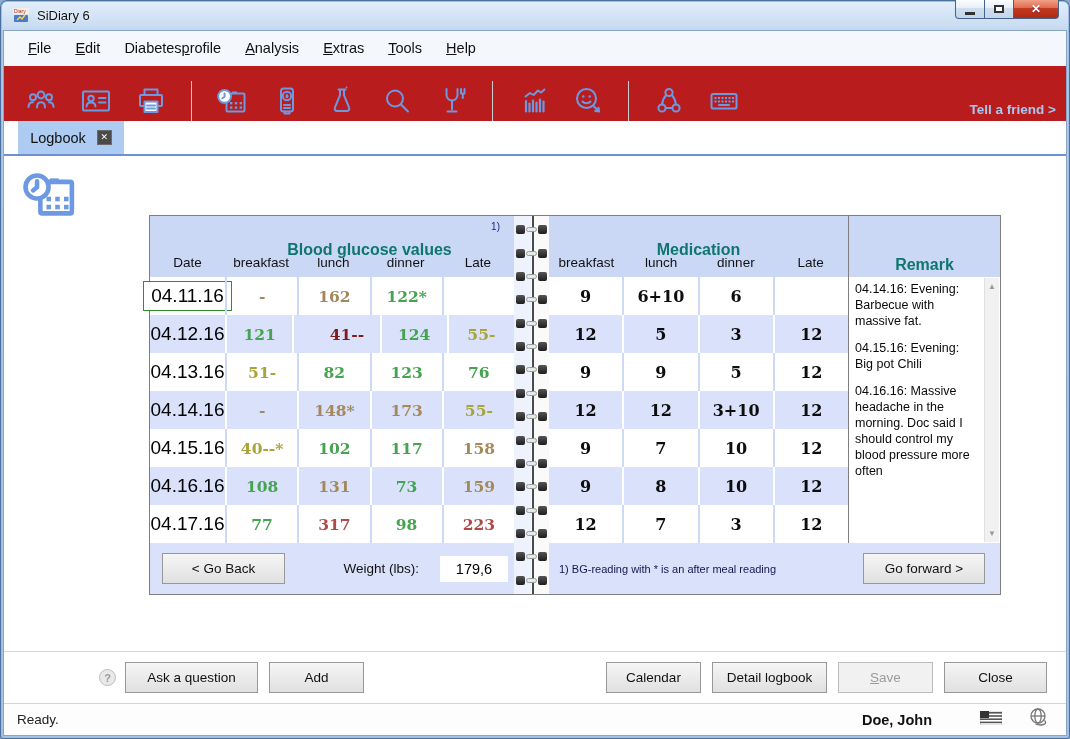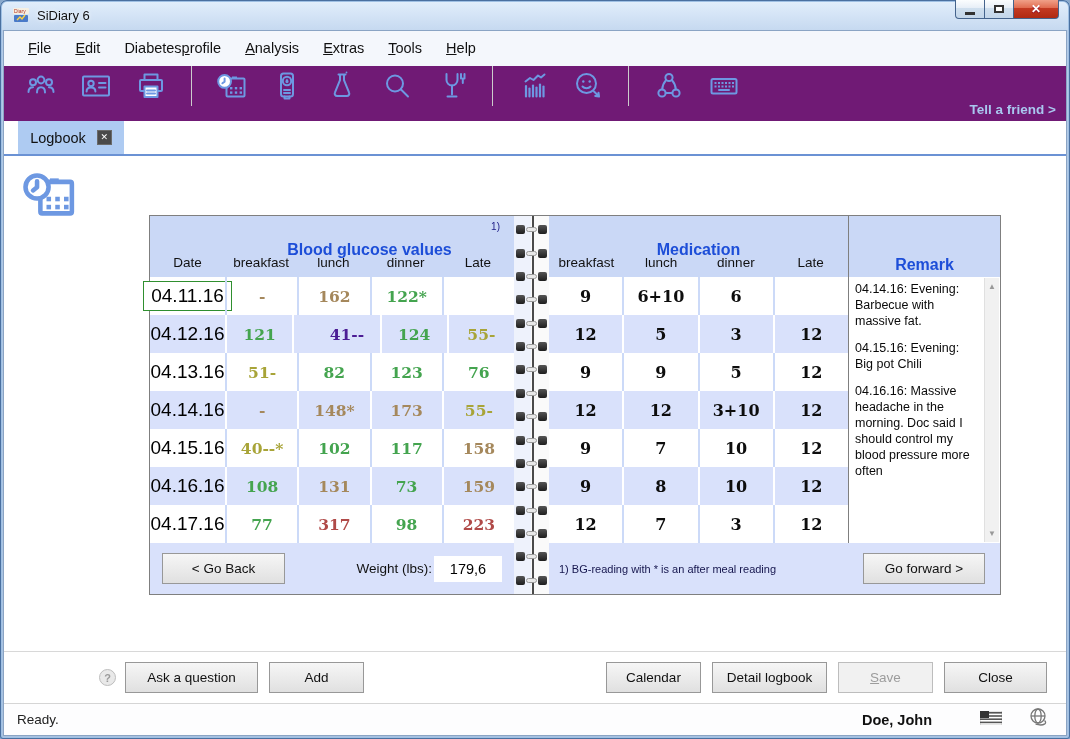--- a/index.html
+++ b/index.html
@@ -26,21 +26,21 @@
   .glyph-max{ width:10px; height:8px; border:2px solid #333; background:#fff; }
 
   .appbody{ height:706px; background:#fff; border:1px solid #8aa4c4; display:flex; flex-direction:column; }
 
   
   .menubar{ height:35px; background:#f4f7fc; display:flex; align-items:center; padding-left:12px; border-bottom:1px solid #f4f7fc;}
   .menuitem{ font-size:14.5px; color:#111; padding:6px 12px; cursor:default; }
   .menuitem u{ text-decoration:underline; }
 
   
-  .toolbar{ height:55px; background:#701a75; position:relative; display:flex; align-items:flex-start; padding-left:20px; }
+  .toolbar{ height:55px; background:#b91c1c; position:relative; display:flex; align-items:flex-end; padding-left:20px; }
   .tools{ display:flex; align-items:center; gap:21px; }
   .tool{ width:34px; height:34px; display:flex; align-items:center; justify-content:center; cursor:pointer; }
   .tool svg{ width:32px; height:32px; stroke:#6d98e2; fill:none; stroke-width:2; stroke-linecap:round; stroke-linejoin:round; }
   .tsep{ width:1px; height:40px; background:#ccc; margin:0 2px; }
   .tellafriend{ position:absolute; right:10px; bottom:4px; color:#a9c7ef; font-weight:bold; font-size:13.5px; cursor:pointer; }
 
   
   .tabbar{ height:35px; background:#fff; border-bottom:2px solid #6b92d4; display:flex; align-items:stretch; padding-left:14px; }
   .tab{ width:106px; background:#aecbf2; display:flex; align-items:center; justify-content:center; gap:11px; cursor:pointer; }
   .tab-label{ font-size:14.5px; color:#111; }
@@ -57,42 +57,42 @@
   .colL{ width:364px; display:flex; flex-direction:column; }
   .spiralcol{ width:35px; position:relative; background:linear-gradient(90deg,#eef2fc 0 50%, #fafafa 50% 100%); display:flex; flex-direction:column; justify-content:space-around; align-items:center; padding:2px 0;}
   .spiralcol::before{ content:""; position:absolute; left:50%; top:0; bottom:0; width:2px; background:#4a4a4a; }
   .ring{ width:31px; height:9px; display:flex; align-items:center; position:relative; }
   .ring .b{ width:9px; height:9px; background:linear-gradient(#555,#1d1d1d); border-radius:2px; }
   .ring .w{ flex:1; height:5px; background:#e8e8e8; border:1px solid #9a9a9a; border-radius:3px; margin:0 1px; }
   .colR{ flex:1; display:flex; flex-direction:column; }
 
   .headL{ height:61px; background:#cad8f6; display:flex; flex-direction:column; }
   .titleRowL{ height:31px; position:relative; display:flex; align-items:center; justify-content:center; padding-left:75px;}
-  .secTitle{ font-size:16px; font-weight:bold; color:#1d4ed8;margin-top:36px; }
+  .secTitle{ font-size:16px; font-weight:bold; color:#0f766e;margin-top:36px; }
   .supnote{ position:absolute; right:14px; top:5px; font-size:10px; color:#22228a; }
   .labelRow{ height:30px; display:flex; align-items:center; }
   .labelRow .lc{ text-align:center; font-size:13.5px; color:#111; }
   .w-date{ width:75px; } .w-val{ flex:1; }
 
   .rowsL{ height:266px; display:flex; flex-direction:column; }
   .row{ height:38px; display:flex; align-items:stretch; background:#fff; }
   .row.striped{ background:#d9e1fb; }
   .cell{ display:flex; align-items:center; justify-content:center; }
   .row .cell + .cell{ border-left:2px solid #ccdaf8; }
   .row.striped .cell + .cell{ border-left-color:#fff; }
   .datecell{ width:75px; font-size:19px; color:#000; }
   .datebox{ border:1px solid transparent; padding:3px 7px; }
   .datecell.selected .datebox{ border-color:#2f8f2f; background:#fff; }
   .cell.val{ flex:1; font-family:"DejaVu Serif", serif; font-weight:bold; font-size:15.5px; }
   .cell.medval{ flex:1; font-family:"DejaVu Serif", serif; font-weight:bold; font-size:16px; color:#0d0d0d; }
 
   .footL{ height:53px; background:#d9e1fb; display:flex; align-items:center; }
   .btn{ border:1px solid #989898; background:linear-gradient(#f6f6f6,#e9e9e9 60%,#e0e0e0); font-size:13.5px; color:#111; cursor:pointer; font-family:"Liberation Sans",sans-serif;}
   .goback{ width:123px; height:31px; margin-left:12px; }
-  .weightwrap{ margin-left:auto; display:flex; align-items:center; gap:2px; margin-right:12px; }
+  .weightwrap{ margin-left:auto; display:flex; align-items:center; gap:21px; margin-right:6px; }
   .weightlabel{ font-size:13.5px; color:#111; }
   .weightval{ width:68px; height:26px; background:#fff; font-size:14.5px; color:#000; display:flex; align-items:center; justify-content:center; cursor:text; }
 
   .headR{ height:61px; background:#cad8f6; display:flex; }
   .medhead{ width:299px; display:flex; flex-direction:column; }
   .medTitleRow{ height:31px; display:flex; align-items:center; justify-content:center; }
   .remarkhead{ flex:1; border-left:1px solid #7f7f7f; display:flex; align-items:center; justify-content:center;text-align:center; }
   .rowsR{ height:266px; display:flex; }
   .rowsM{ width:299px; display:flex; flex-direction:column; }
   .remarkbody{ flex:1; border-left:1px solid #7f7f7f; background:#fff; position:relative; padding:4px 20px 4px 6px; overflow:hidden; }
@@ -344,21 +344,21 @@
                 <div class="cell val" style="color: rgb(165, 136, 92);">-</div>
                 <div class="cell val" style="color: rgb(165, 136, 92);">162</div>
                 <div class="cell val" style="color: rgb(68, 164, 79);">122*</div>
                 <div class="cell val" style="color: rgb(68, 164, 79);"></div>
               </div>
               <div class="row striped">
                 <div class="cell datecell">
                   <span class="datebox">04.12.16</span>
                 </div>
                 <div class="cell val" style="color: rgb(68, 164, 79);">121</div>
-                <div class="cell val" style="color: #4c1d95; padding-left: 20px;">41--</div>
+                <div class="cell val" style="color: #7f1d1d; padding-left: 20px;">41--</div>
                 <div class="cell val" style="color: rgb(68, 164, 79);">124</div>
                 <div class="cell val" style="color: rgb(168, 164, 56);">55-</div>
               </div>
               <div class="row">
                 <div class="cell datecell">
                   <span class="datebox">04.13.16</span>
                 </div>
                 <div class="cell val" style="color: rgb(168, 164, 56);">51-</div>
                 <div class="cell val" style="color: rgb(68, 164, 79);">82</div>
                 <div class="cell val" style="color: rgb(68, 164, 79);">123</div>

